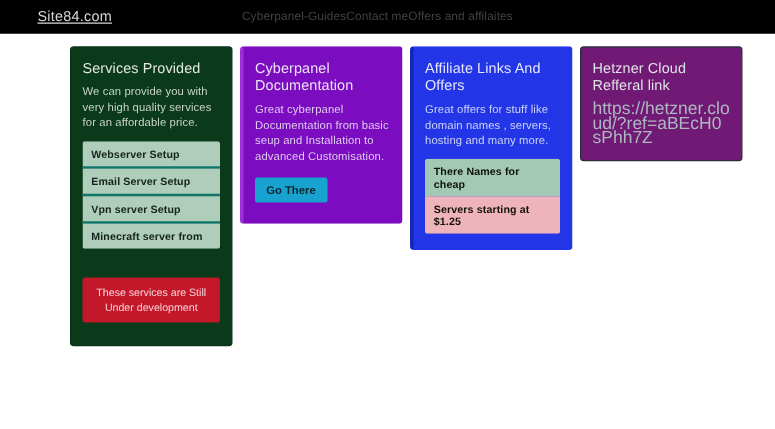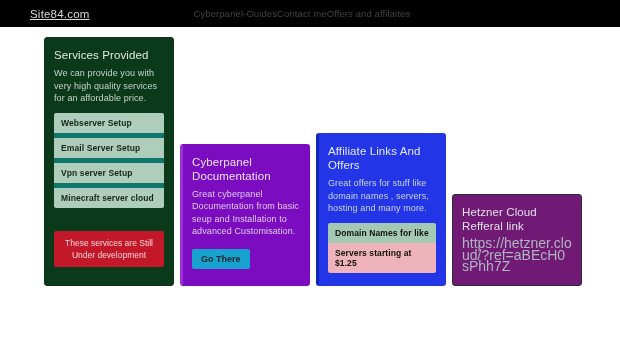--- a/index.html
+++ b/index.html
@@ -41,22 +41,22 @@
     color: #3f4246;
     font-size: 9.5px;
     white-space: nowrap;
     text-decoration: none;
     letter-spacing: .1px;
   }
 
   
   .cards {
     display: flex;
-    align-items: flex-end;
-    padding: 10px 0 0 44px;
+    align-items: flex-start;
+    padding: 10px 0 0 56px;
     gap: 3px;
   }
   .card {
     width: 130px;
     box-sizing: border-box;
     padding: 9px 9px 10px 9px;
     border-radius: 3px;
     border: 1px solid rgba(0,0,0,0);
     margin-right: 3px;
   }
@@ -91,21 +91,21 @@
   }
   .list-item {
     font-size: 8.5px;
     font-weight: bold;
     padding: 5px 7px;
     letter-spacing: .1px;
   }
   .list-green .list-item {
     background: #aecdbb;
     color: #16241c;
-    border-bottom: 5px solid #0f766e;
+    border-bottom: 2px solid #0f766e;
   }
   .list-green .list-item:last-child { border-bottom: none; }
 
   .badge-danger {
     margin-top: 23px;
     background: #c2182a;
     color: #f6d4d7;
     font-size: 8.5px;
     line-height: 12px;
     text-align: center;
@@ -179,36 +179,36 @@
 
 <div class="cards">
 
   <div class="card card-green">
     <div class="card-title">Services Provided</div>
     <p class="card-text">We can provide you with very high quality services for an affordable price.</p>
     <ul class="list list-green">
       <li class="list-item">Webserver Setup</li>
       <li class="list-item">Email Server Setup</li>
       <li class="list-item">Vpn server Setup</li>
-      <li class="list-item">Minecraft server cloud</li>
+      <li class="list-item">Minecraft server from</li>
     </ul>
     <div class="badge-danger">These services are Still Under development</div>
   </div>
 
   <div class="card card-purple">
     <div class="card-title">Cyberpanel Documentation</div>
     <p class="card-text">Great cyberpanel Documentation from basic seup and Installation to advanced Customisation.</p>
     <button class="btn-info">Go There</button>
   </div>
 
   <div class="card card-blue">
     <div class="card-title">Affiliate Links And Offers</div>
     <p class="card-text">Great offers for stuff like domain names , servers, hosting and many more.</p>
     <ul class="list list-multi">
-      <li class="list-item li-teal">Domain Names for like</li>
+      <li class="list-item li-teal">There Names for cheap</li>
       <li class="list-item li-pink">Servers starting at $1.25</li>
     </ul>
   </div>
 
   <div class="card card-dark">
     <div class="card-title">Hetzner Cloud Refferal link</div>
     <a class="card-link" href="#">https://hetzner.cloud/?ref=aBEcH0sPhh7Z</a>
   </div>
 
 </div>

